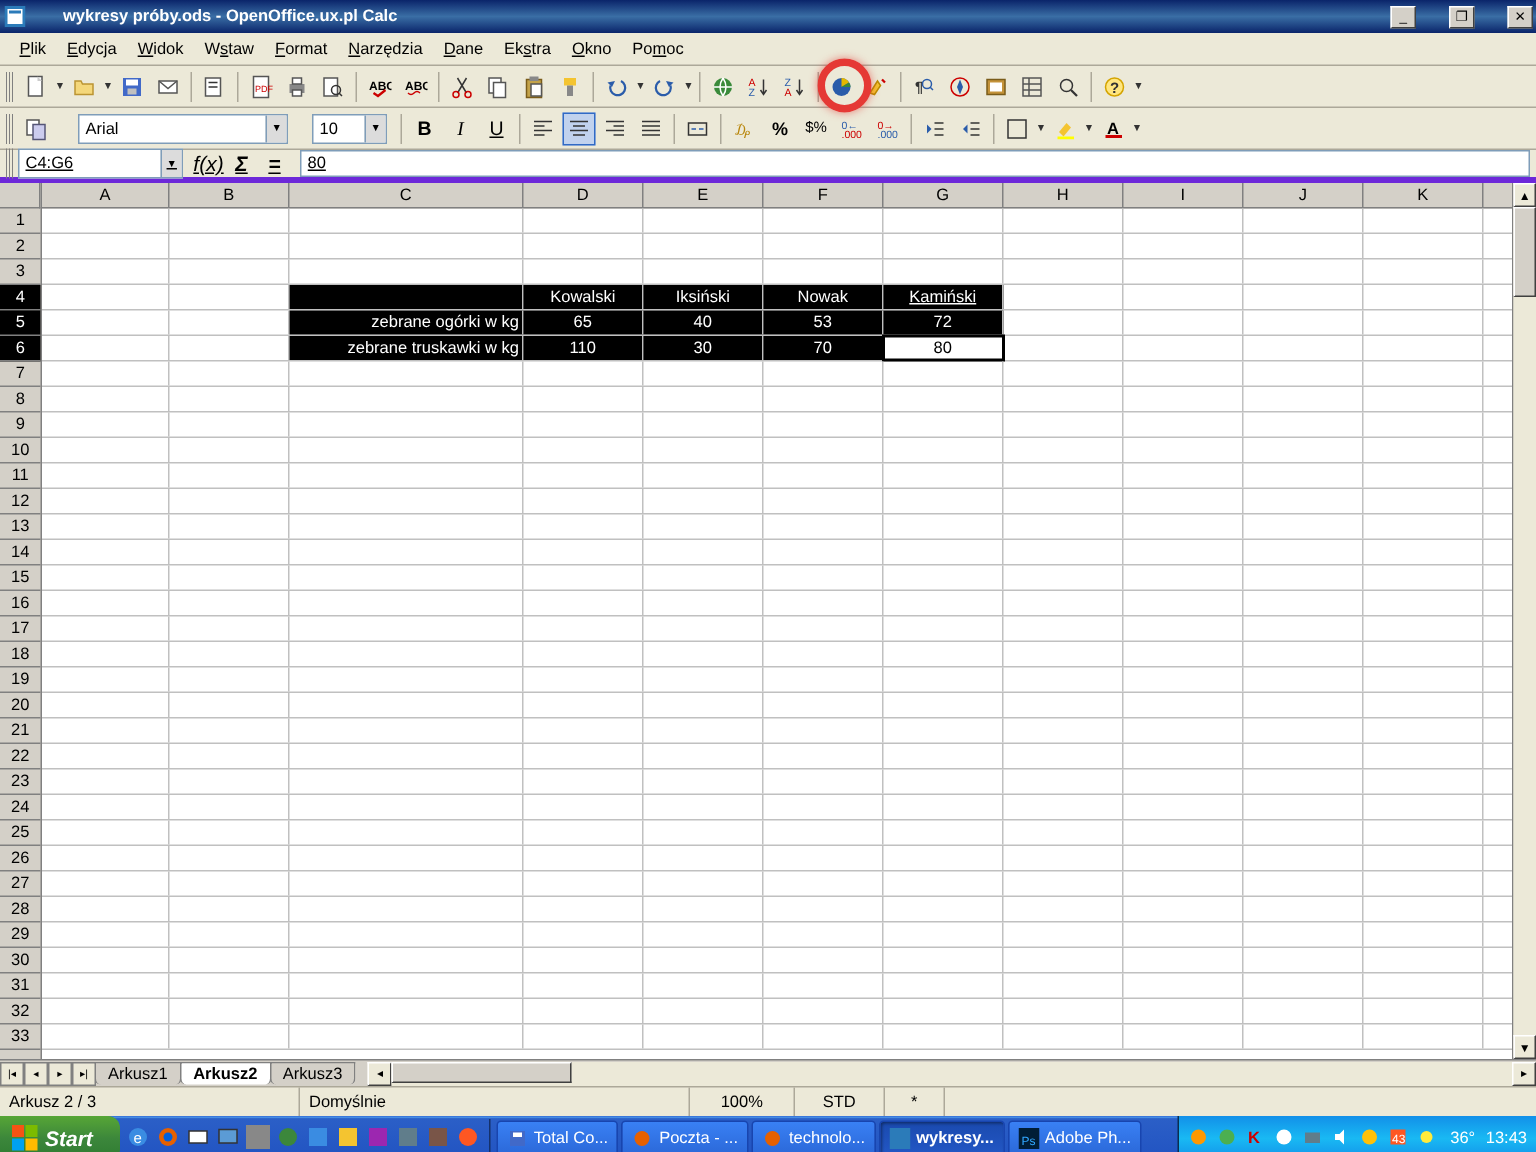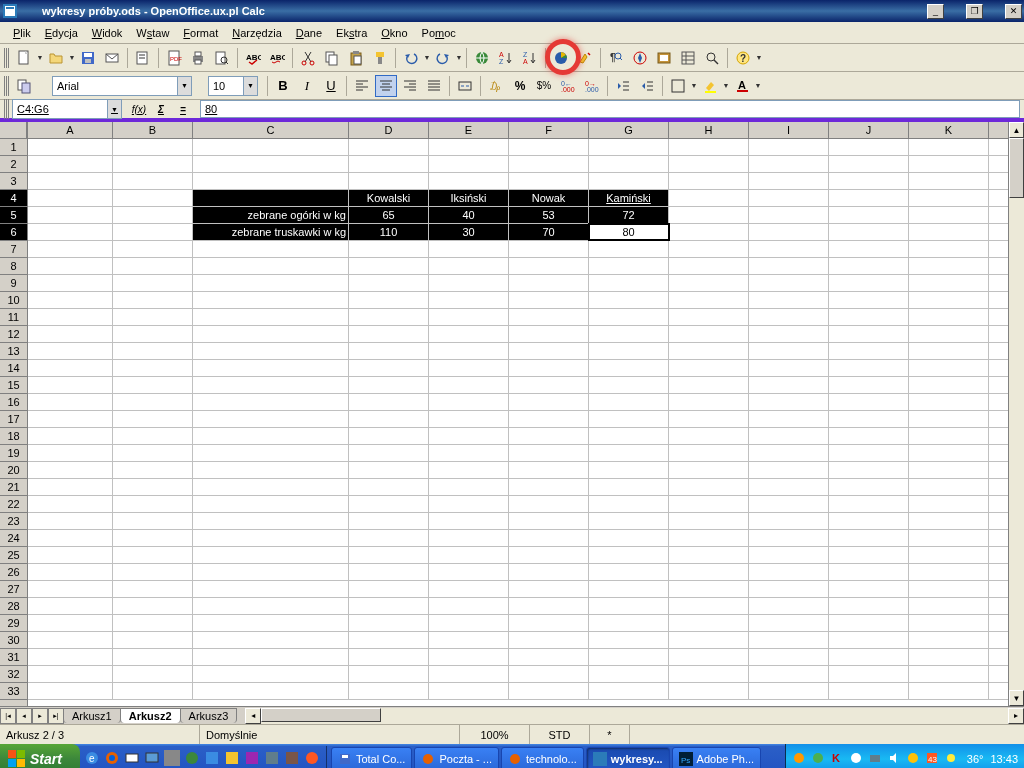--- a/index.html
+++ b/index.html
@@ -14,21 +14,21 @@
 .toolbar { height:28px; background:#ece9d8; display:flex; align-items:center; padding:0 4px; border-bottom:1px solid #aca899; gap:0; }
 .tb-grip { width:6px; height:20px; background:repeating-linear-gradient(90deg,#808080 0 1px,transparent 1px 2px); margin-right:2px; }
 .tb-btn { width:22px; height:22px; display:flex; align-items:center; justify-content:center; cursor:pointer; margin:0 1px; border:1px solid transparent; position:relative; }
 .tb-sep { width:1px; height:20px; background:#aca899; margin:0 3px; }
 .tb-dd { width:8px; display:flex; align-items:center; justify-content:center; font-size:7px; color:#333; }
 .fmt-bar { height:28px; background:#ece9d8; display:flex; align-items:center; padding:0 4px; border-bottom:1px solid #aca899; }
 .combo { height:20px; background:#fff; border:1px solid #7f9db9; display:flex; align-items:center; font-size:11px; }
 .combo-txt { flex:1; padding:0 4px; }
 .combo-dd { width:14px; height:18px; background:#dcdcdc; border-left:1px solid #7f9db9; display:flex; align-items:center; justify-content:center; font-size:7px; }
 .formula-bar { height:22px; background:#ece9d8; display:flex; align-items:center; padding:0 4px; border-bottom:4px solid #6d28d9;text-decoration:underline; }
-.fx-btn { width:22px; height:18px; display:flex; align-items:center; justify-content:center; font-size:10px; font-style:italic; border:1px solid transparent; cursor:pointer; }
+.fx-btn { width:22px; height:18px; display:flex; align-items:center; justify-content:center; font-size:14px; font-style:italic; border:1px solid transparent; cursor:pointer; }
 .formula-input { flex:1; height:18px; background:#fff; border:1px solid #7f9db9; padding:0 4px; margin-left:6px; font-size:11px; }
 .sheet { position:relative; height:584px; background:#fff; display:flex; }
 .row-hdrs { width:28px; background:#d4d0c8; border-right:1px solid #808080; }
 .cornr { height:17px; background:#d4d0c8; border-bottom:1px solid #808080; border-right:1px solid #808080; }
 .row-hdr { height:17px; border-bottom:1px solid #808080; display:flex; align-items:center; justify-content:center; font-size:11px; }
 .row-hdr.sel { background:#000; color:#fff; }
 .grid-wrap { flex:1; position:relative; overflow:hidden; }
 .col-hdrs { height:17px; display:flex; background:#d4d0c8; border-bottom:1px solid #808080; }
 .col-hdr { border-right:1px solid #808080; display:flex; align-items:center; justify-content:center; font-size:11px; }
 .grid { position:relative; }

